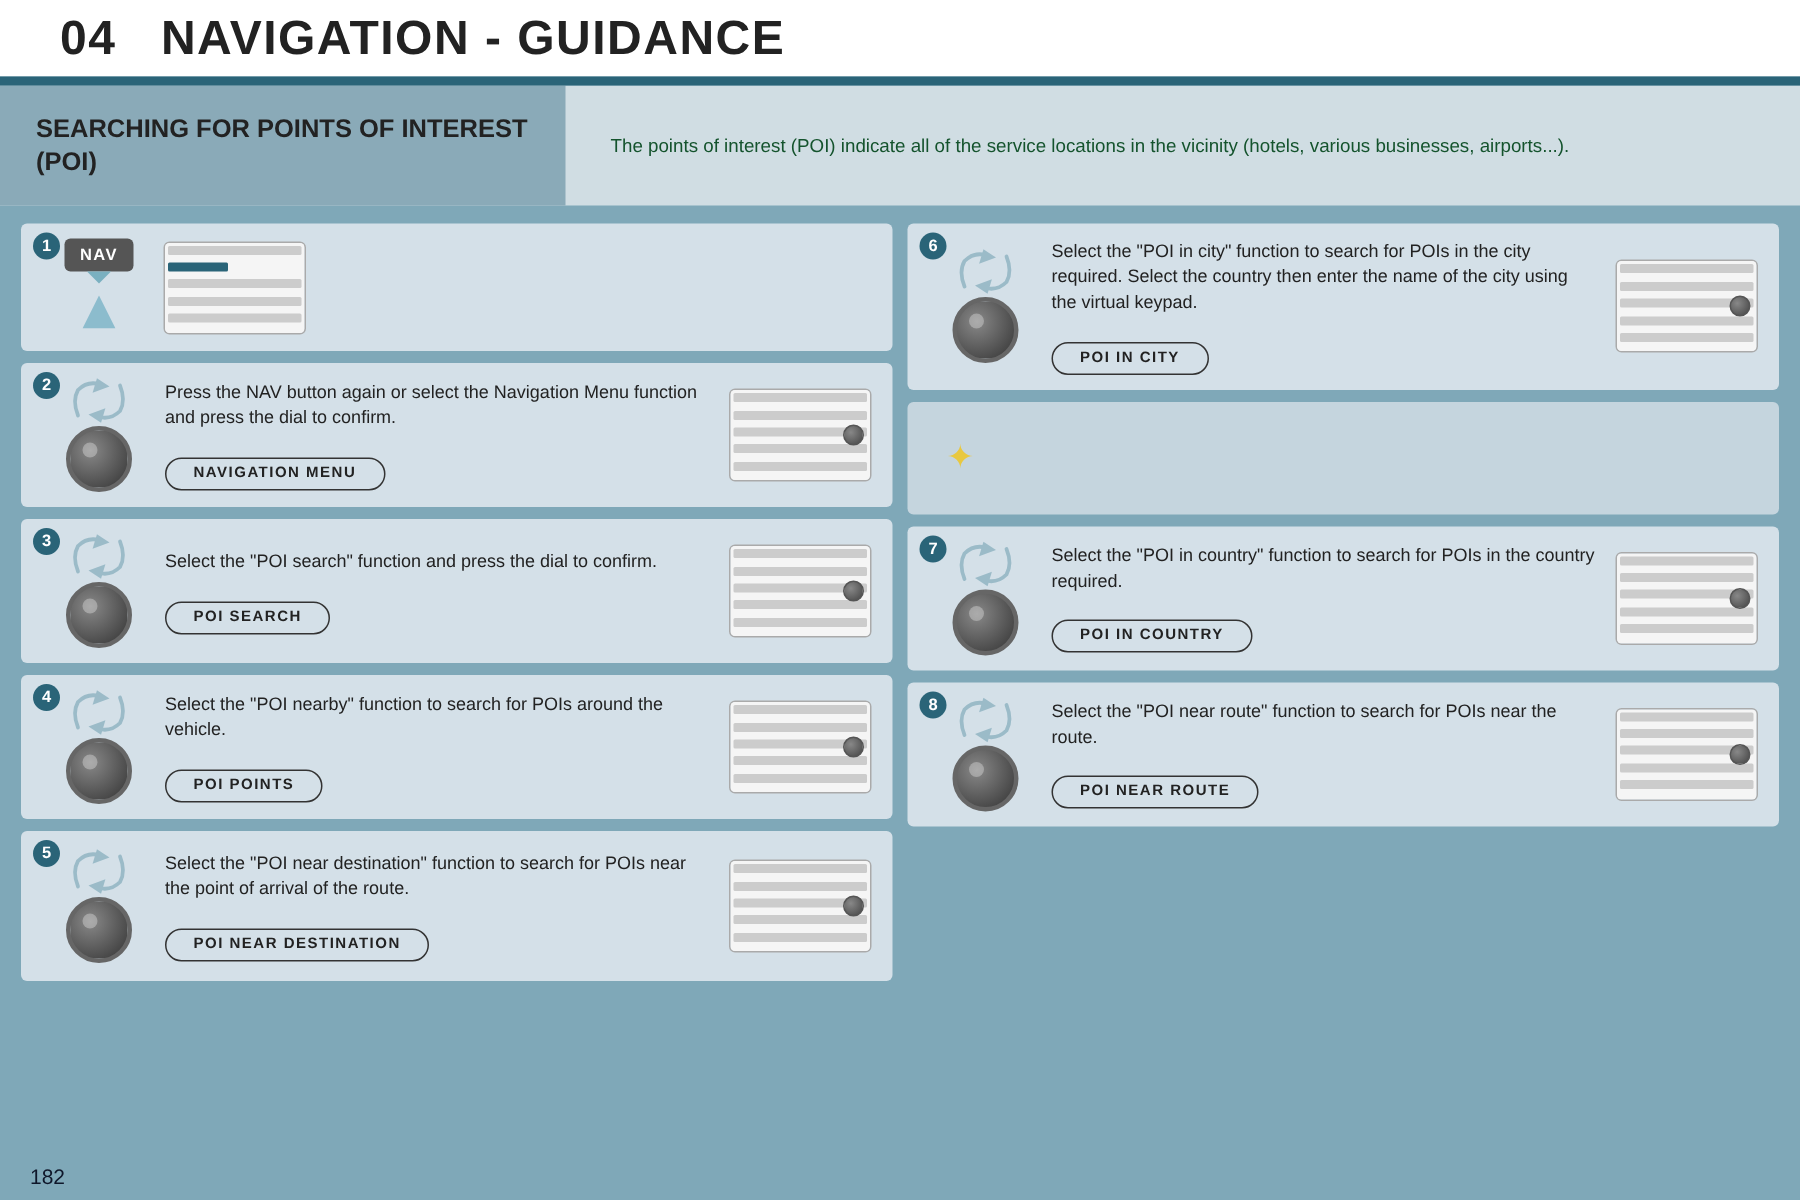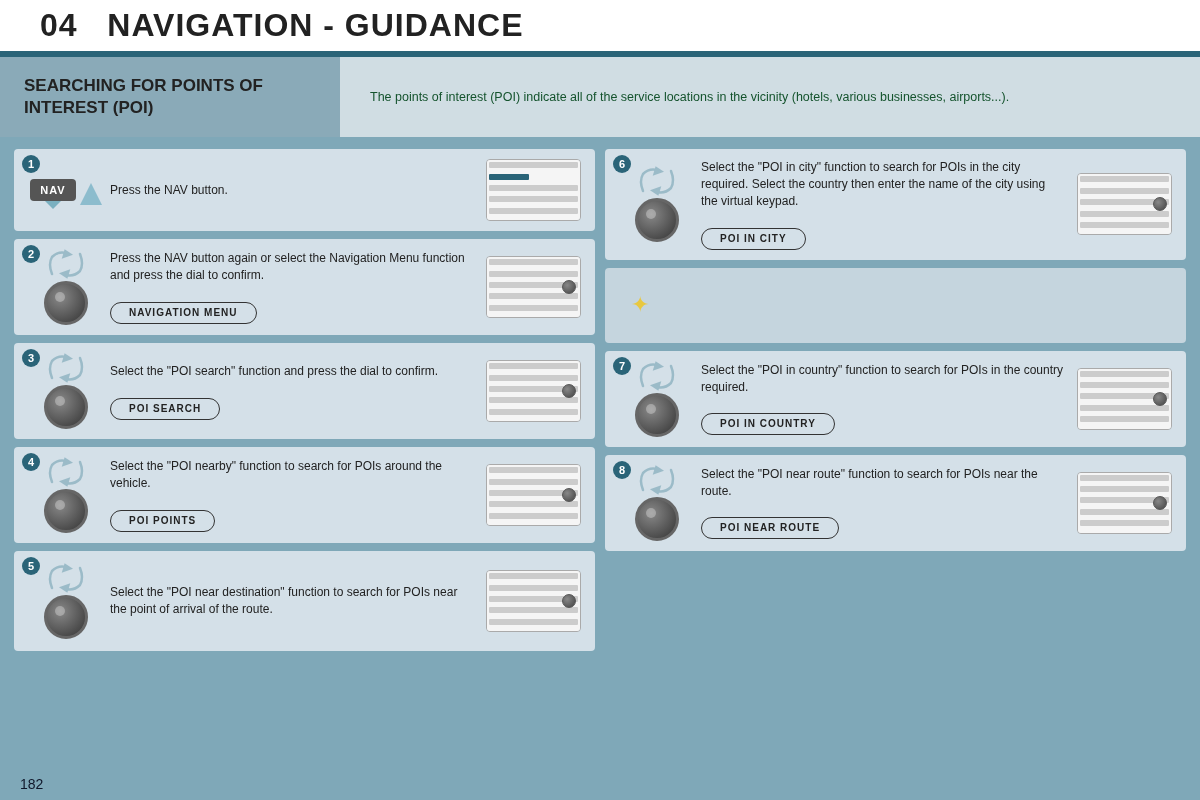--- a/index.html
+++ b/index.html
@@ -40,21 +40,21 @@
     
     .sub-header {
       background: #d0dde3;
       display: flex;
       align-items: stretch;
       margin-top: 6px;
     }
     .sub-header-left {
       background: #8aaab8;
       padding: 18px 24px;
-      width: 340px;
+      width: 377px;
       display: flex;
       align-items: flex-start;
     }
     .sub-header-left-title {
       font-size: 17px;
       font-weight: 900;
       color: #222;
       line-height: 1.3;
     }
     .sub-header-right {
@@ -284,32 +284,29 @@
   </div>
 </div>
 
 <div class="main">
 
   <div class="col-left">
 
     <div class="step-card">
       <div class="step-num">1</div>
       <div class="step-icon-area">
-        <div style="display:flex; align-items:center; gap:4px;">
+        <div style="display:flex; flex-direction:column; align-items:center; gap:4px;">
           <div class="nav-button-icon">NAV</div>
           <div style="margin-top:12px;">
             <svg width="22" height="22" viewBox="0 0 22 22">
               <polygon points="11,0 22,22 0,22" fill="#7fb5c8" opacity="0.85"></polygon>
             </svg>
           </div>
         </div>
       </div>
-      <div class="step-content">
-        <span>Press the NAV button.</span>
-      </div>
       <div class="step-image">
         <div class="device-mock">
           <div class="device-mock-screen">
             <div class="device-mock-row"></div>
             <div class="device-mock-row active" style="width:40px;"></div>
             <div class="device-mock-row"></div>
             <div class="device-mock-row"></div>
             <div class="device-mock-row"></div>
           </div>
         </div>
@@ -421,20 +418,21 @@
             <polygon points="22,0 28,8 16,8" fill="#9bbbc8" transform="rotate(-20, 22, 4)"></polygon>
             <path d="M36,5 Q40,15 36,22 Q30,28 22,26" stroke="#9bbbc8" stroke-width="2.5" fill="none" stroke-linecap="round"></path>
             <polygon points="22,30 16,22 28,22" fill="#9bbbc8" transform="rotate(-20, 22, 26)"></polygon>
           </svg>
           <div class="dial-icon"></div>
         </div>
       </div>
       <div class="step-content">
         <span>Select the "POI near destination" function to search for POIs near the point of arrival of the route.</span>
         <br>
+        <span class="btn-label">POI NEAR DESTINATION</span>
       </div>
       <div class="step-image">
         <div class="device-mock">
           <div class="device-mock-screen">
             <div class="device-mock-row"></div>
             <div class="device-mock-row"></div>
             <div class="device-mock-row"></div>
             <div class="device-mock-row"></div>
             <div class="device-mock-row"></div>
           </div>

